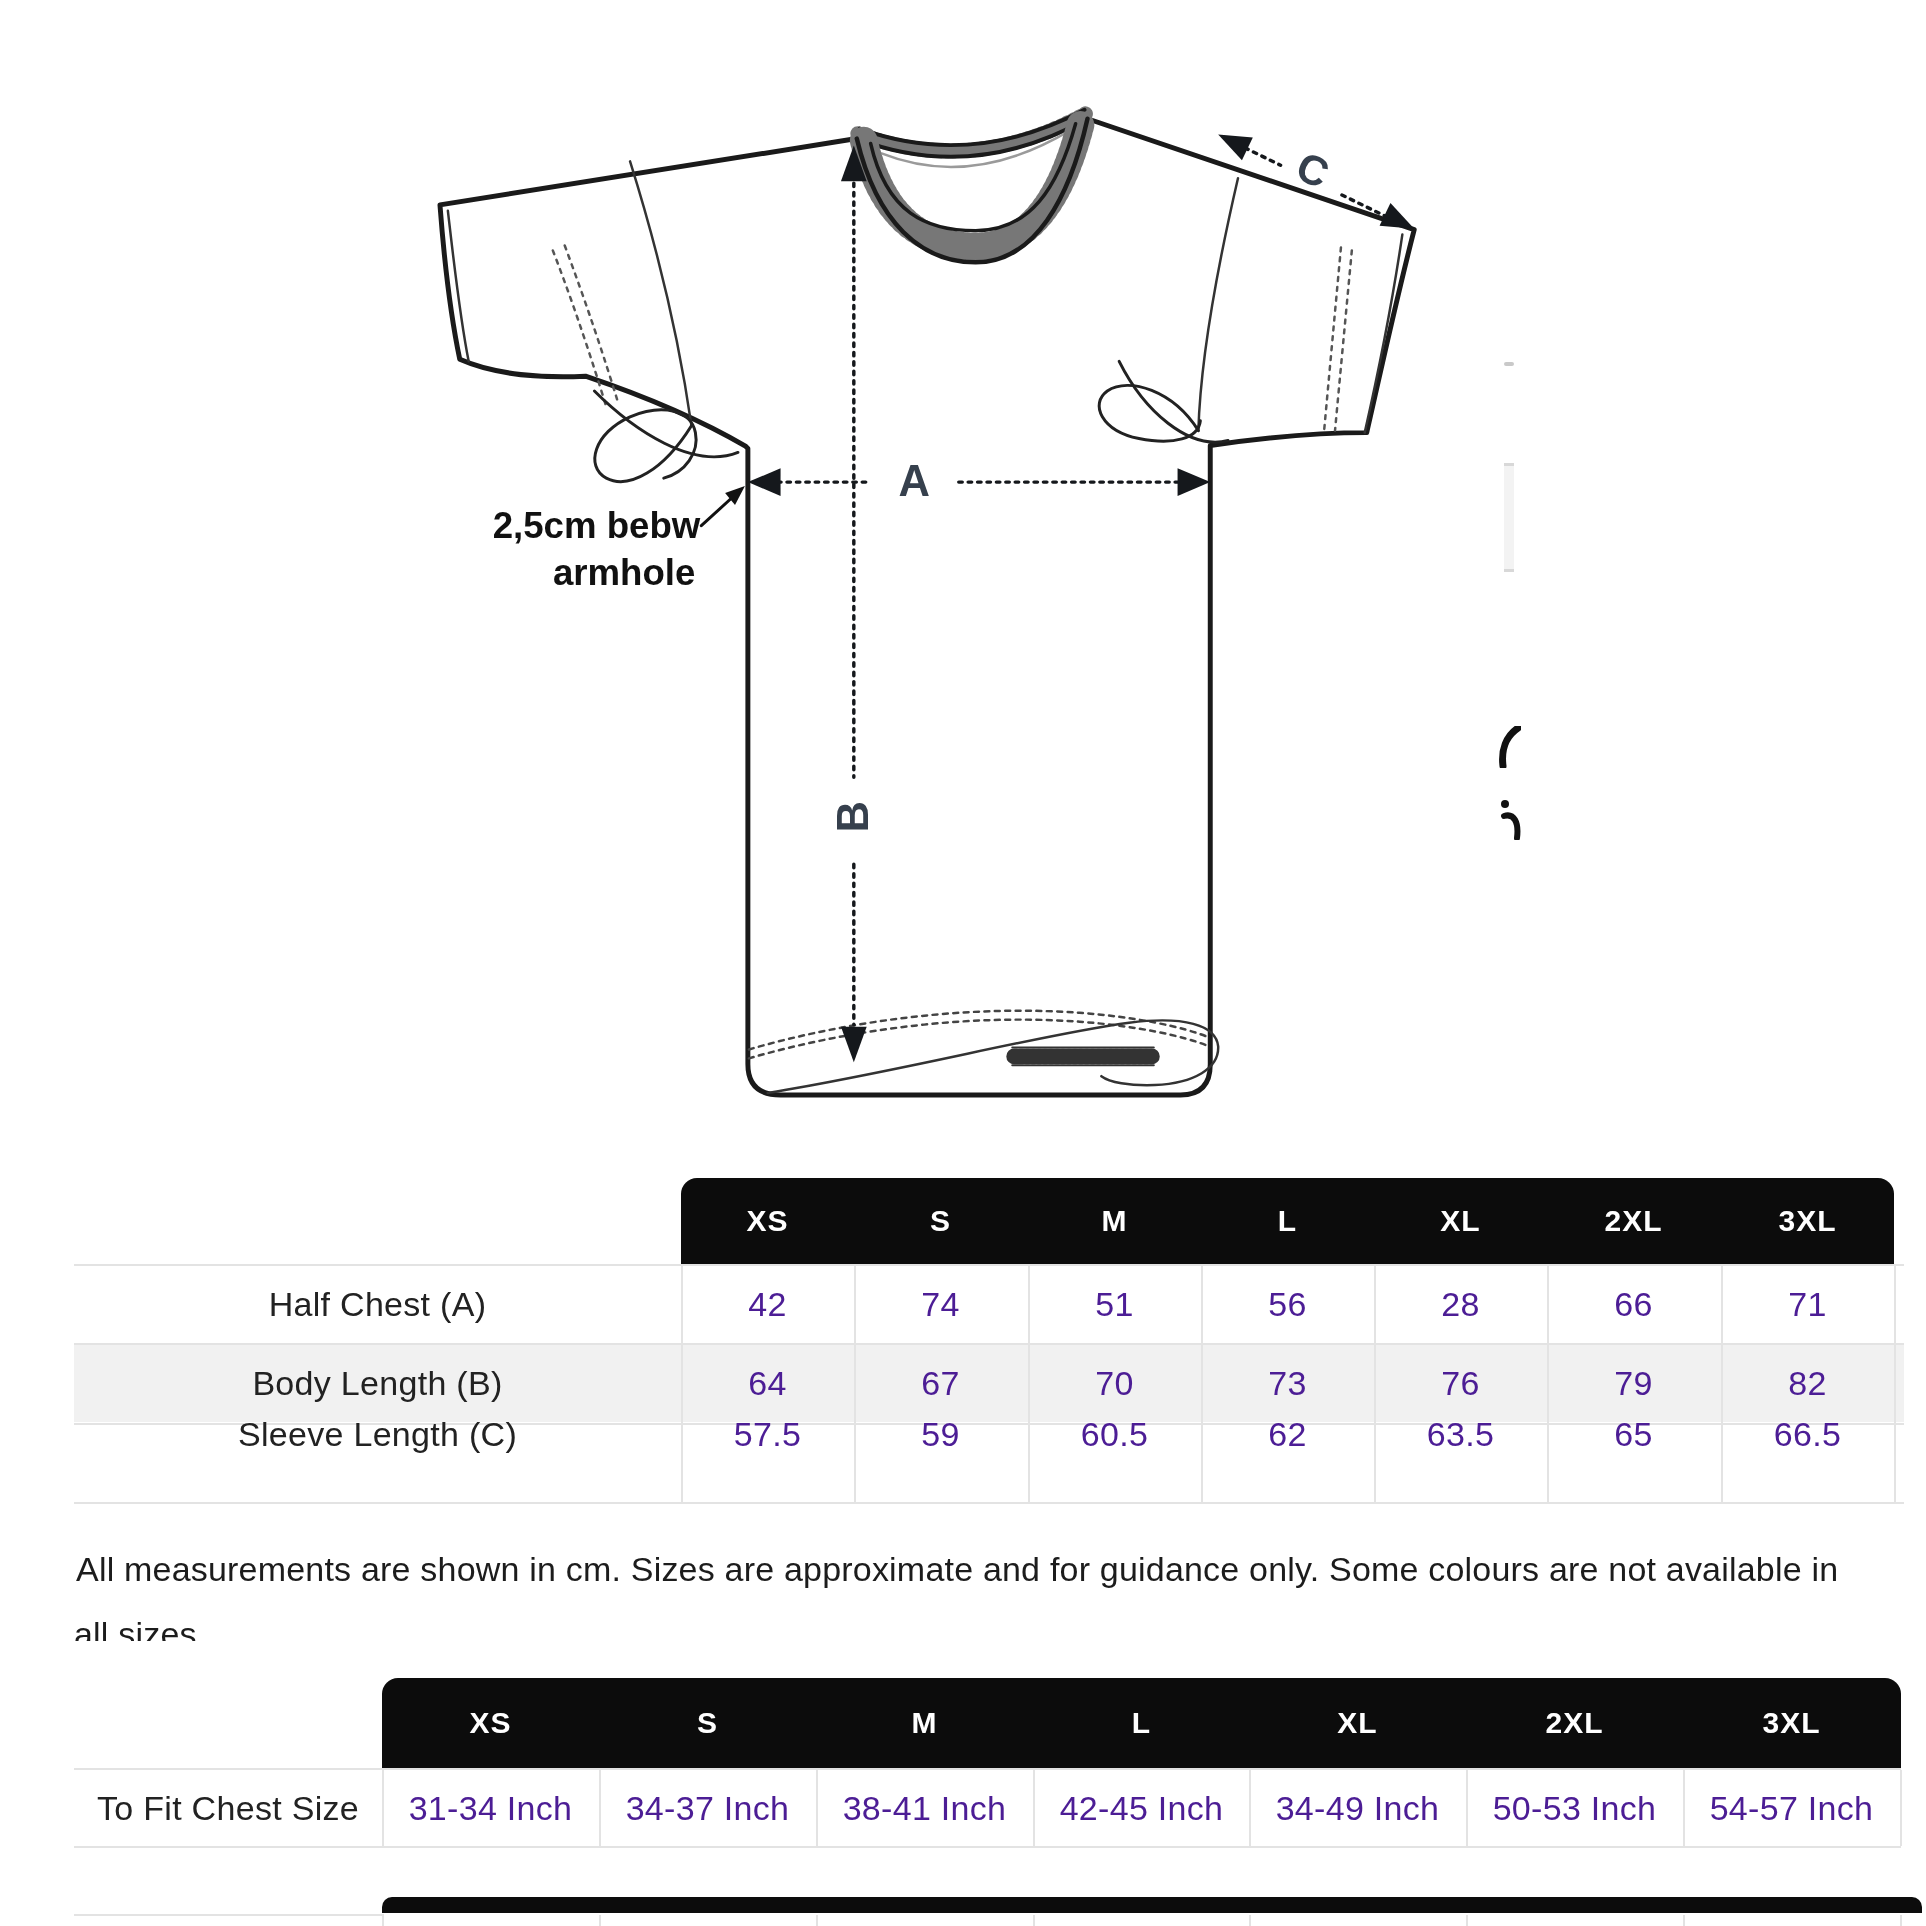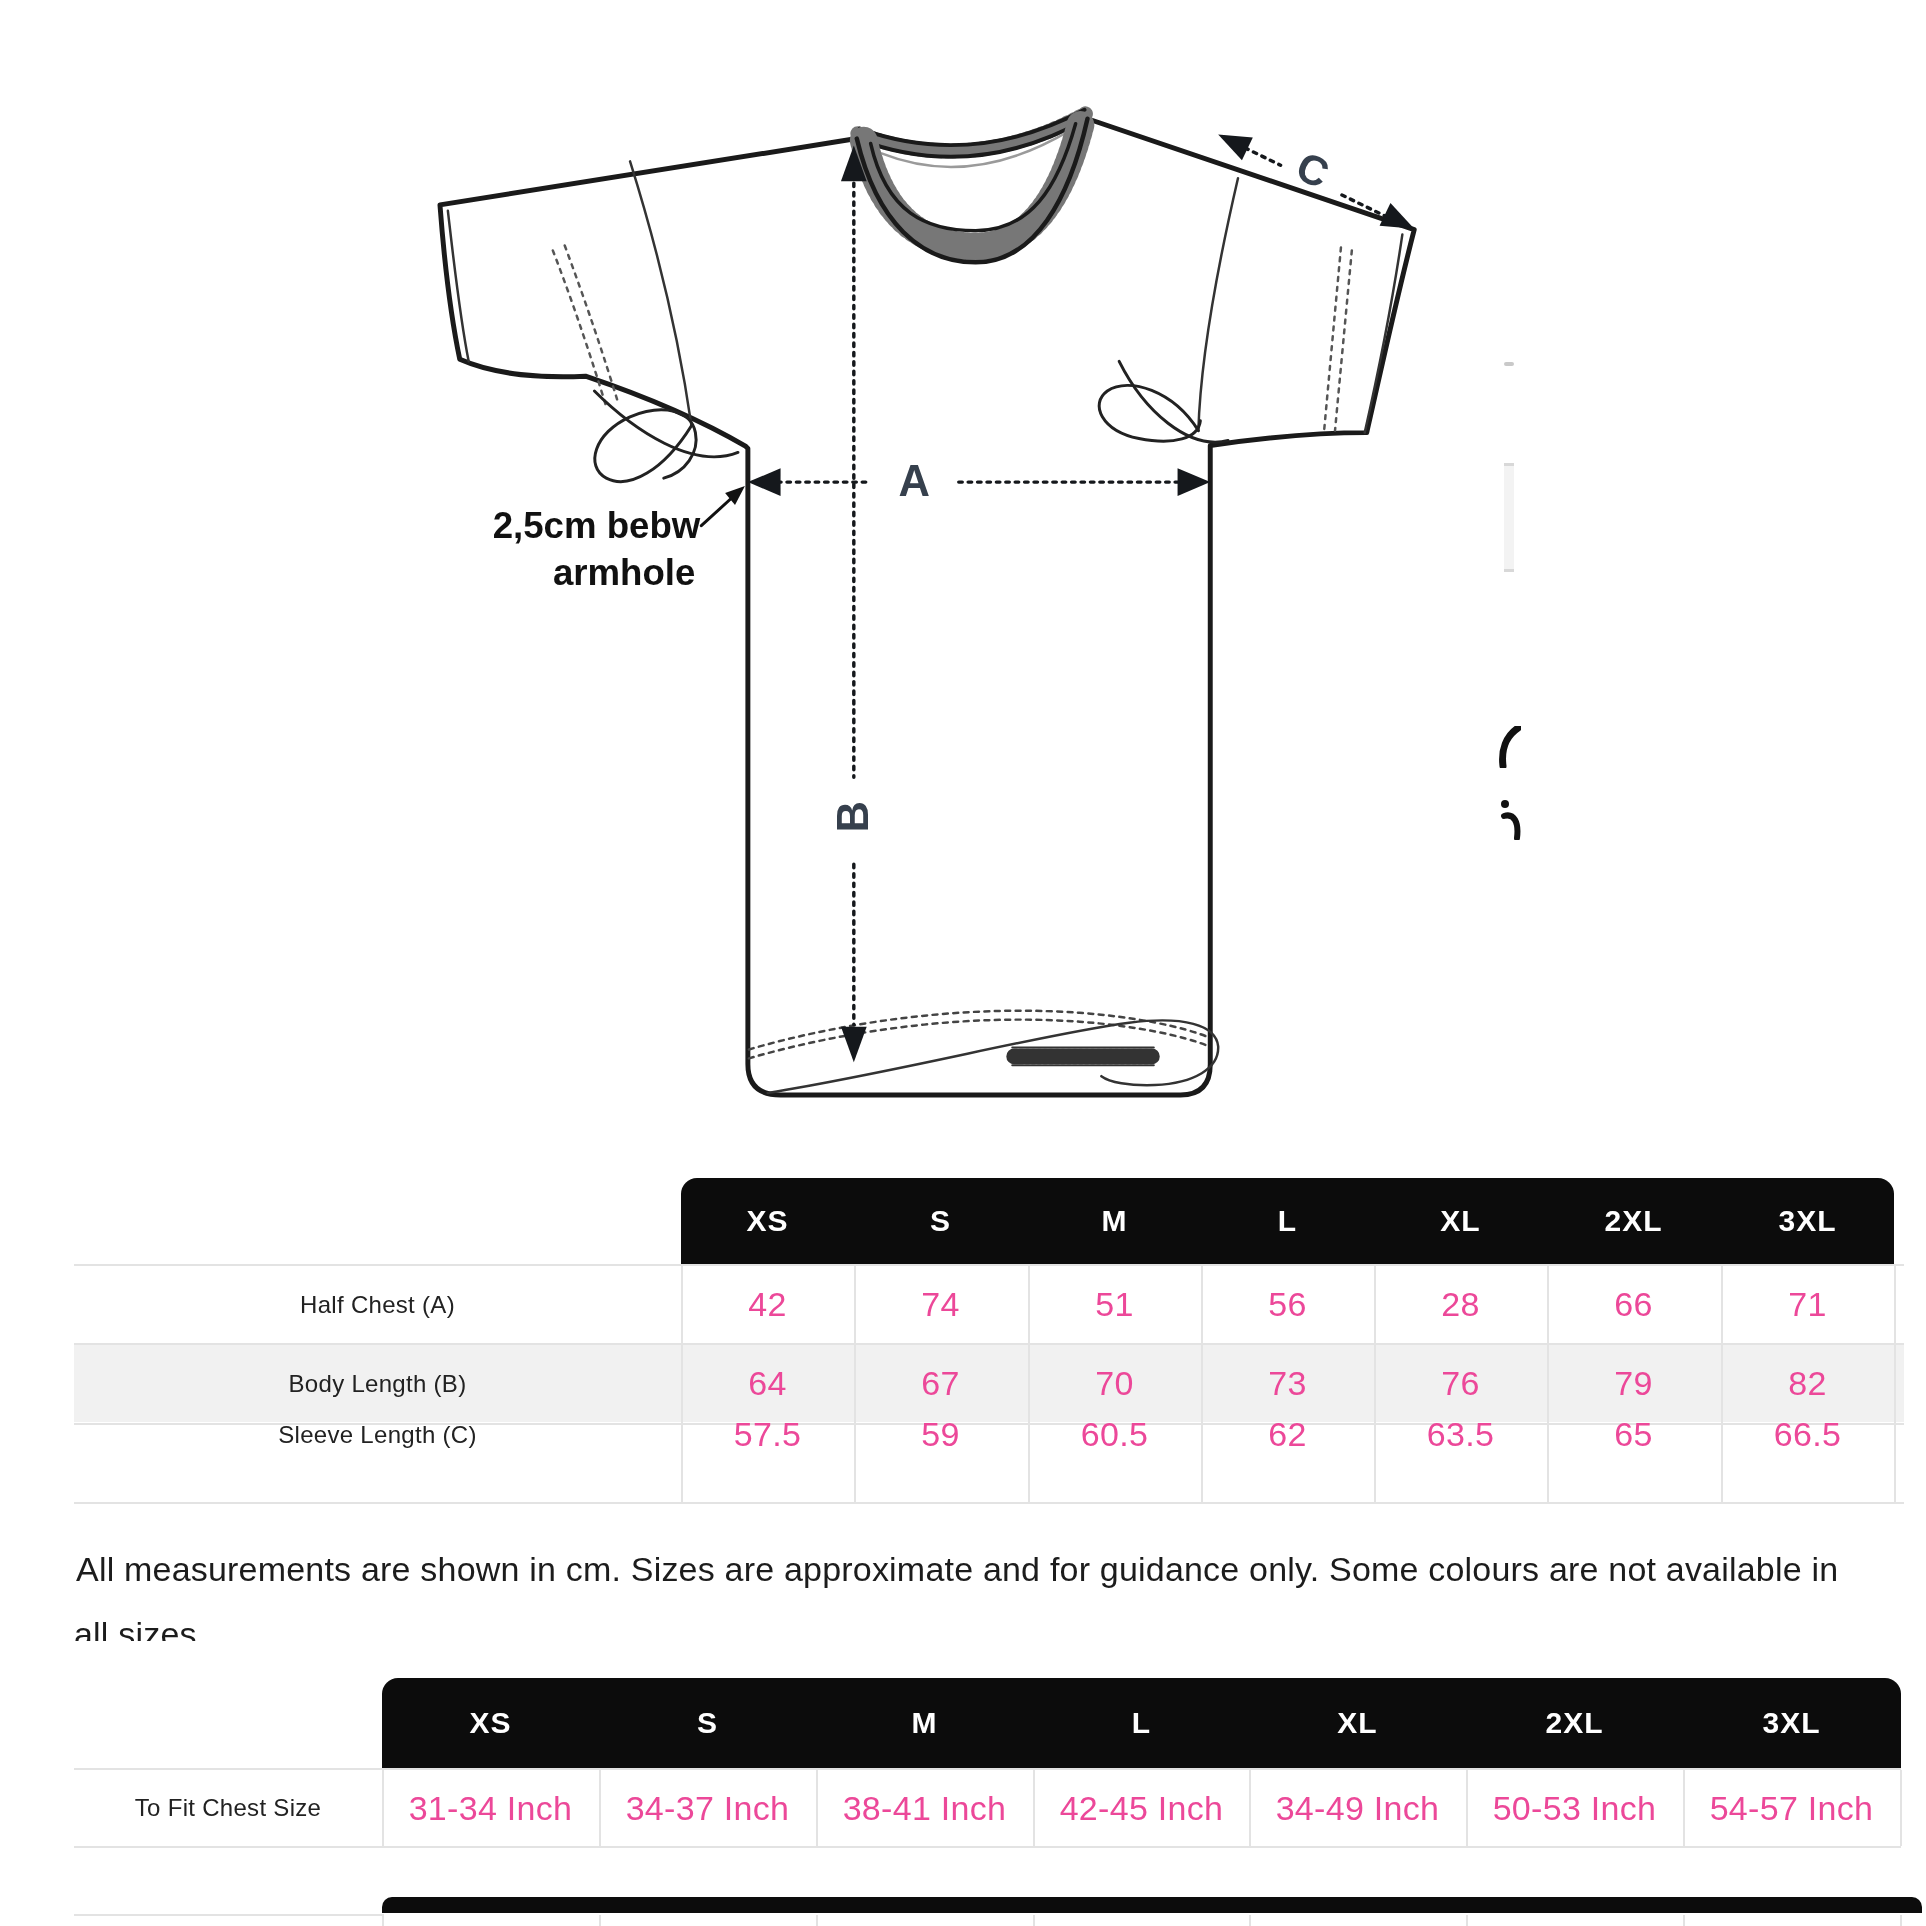--- a/index.html
+++ b/index.html
@@ -2,22 +2,22 @@
 <html><head>
 <meta charset="utf-8">
 <style>
   html,body{margin:0;padding:0;background:#fff;}
   #page{position:relative;width:1927px;height:1927px;background:#ffffff;overflow:hidden;
         font-family:"Liberation Sans",sans-serif;color:#1c1c1c;}
   .abs{position:absolute;}
   
   .hdr-bar{position:absolute;background:#0c0c0c;border-radius:16px 16px 0 0;}
   .hdr-cell{position:absolute;color:#fff;font-weight:bold;font-size:30px;text-align:center;letter-spacing:1px;}
-  .cell{position:absolute;font-size:34px;text-align:center;color:#ec4899;letter-spacing:0.3px;}
-  .rowlabel{position:absolute;font-size:24px;text-align:center;color:#222;letter-spacing:0.3px;}
+  .cell{position:absolute;font-size:34px;text-align:center;color:#4c1d95;letter-spacing:0.3px;}
+  .rowlabel{position:absolute;font-size:34px;text-align:center;color:#222;letter-spacing:0.3px;}
   .hline{position:absolute;height:2px;background:#e3e3e3;}
   .vline{position:absolute;width:2px;background:#e3e3e3;}
   .altrow{position:absolute;background:#f1f1f1;}
   
   .t1h{top:1178px;height:86px;line-height:86px;width:173px;}
   .t1r0{top:1266px;height:77px;line-height:77px;}
   .t1r1{top:1345px;height:77px;line-height:77px;}
   .t1r2{top:1396px;height:77px;line-height:77px;}
   .t1c0{left:681px;width:173px;} .t1c1{left:854px;width:173px;} .t1c2{left:1028px;width:173px;}
   .t1c3{left:1201px;width:173px;} .t1c4{left:1374px;width:173px;} .t1c5{left:1547px;width:173px;}

